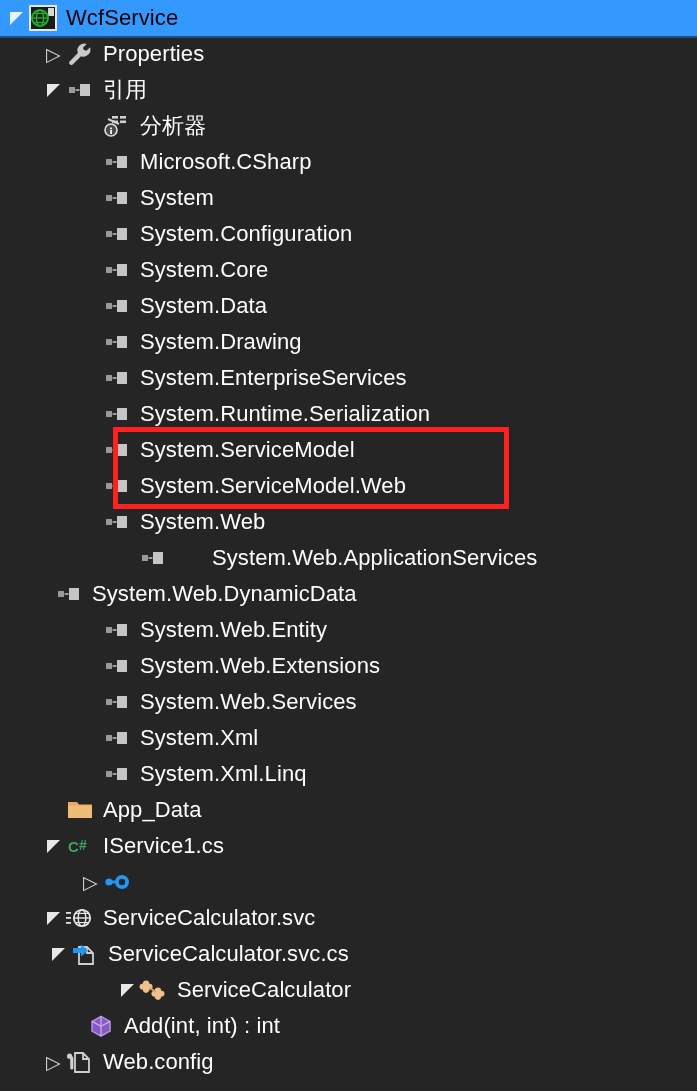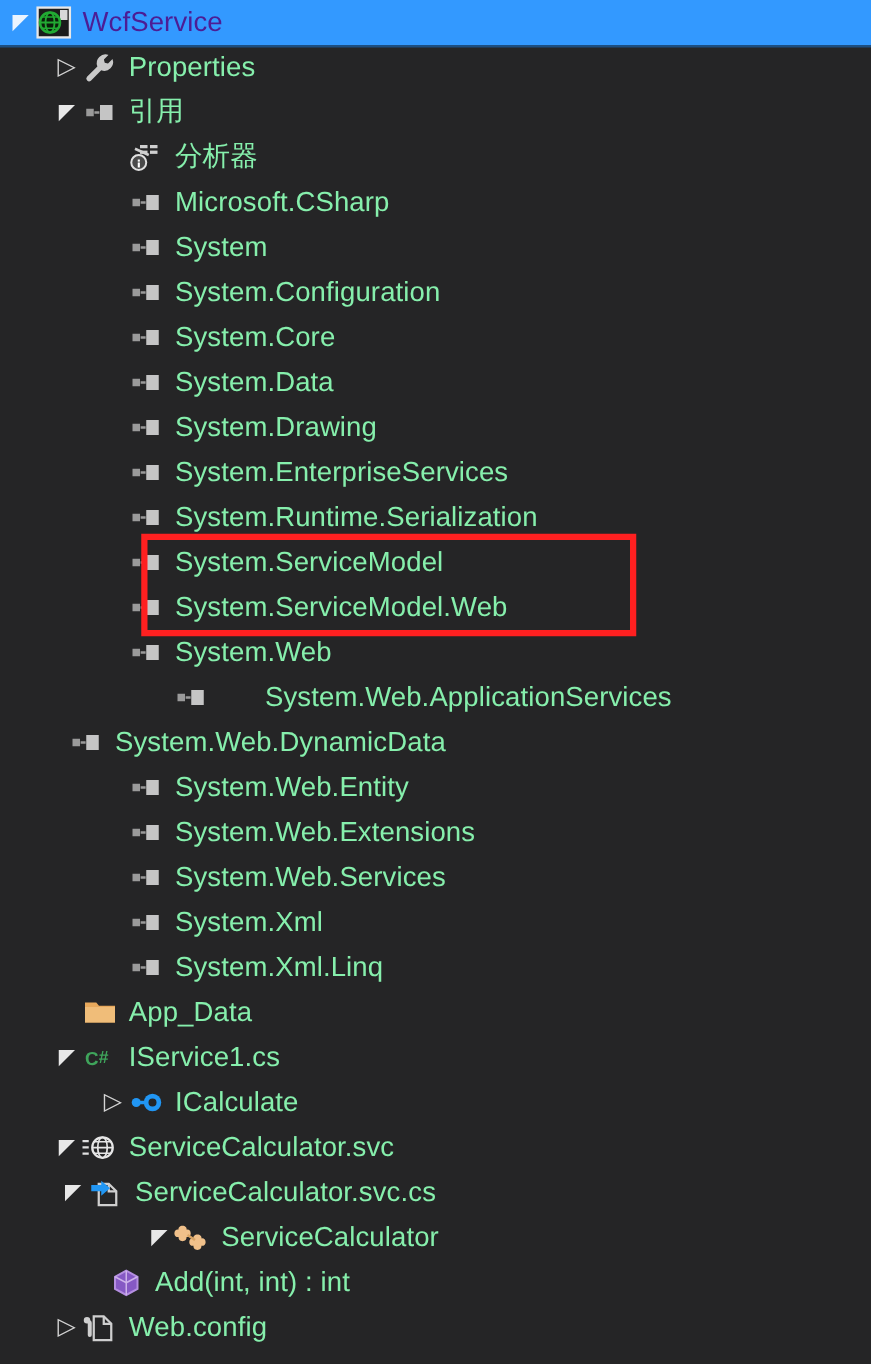--- a/index.html
+++ b/index.html
@@ -11,21 +11,21 @@
     position:relative;
   }
   #tree{position:relative;width:697px;height:1091px;}
 
   .row{
     position:absolute;left:0;right:0;height:36px;
     display:flex;align-items:center;
     white-space:nowrap;
   }
   .row.selected{background:#3399ff;}
-  .row.selected .label{color:#4c1d95;}
+  .row.selected .label{color:#000000;}
   .selbar{position:absolute;left:0;right:0;top:36px;height:2px;background:#1d4e80;}
 
   .exp{
     width:22px;height:36px;flex:0 0 22px;
     position:relative;
   }
   
   .exp.collapsed::before{
     content:"";position:absolute;left:7px;top:11px;
     width:0;height:0;
@@ -50,21 +50,21 @@
 
   .icon{
     width:30px;height:30px;flex:0 0 30px;
     position:relative;
     display:flex;align-items:center;justify-content:center;
   }
   .icon svg{display:block;}
 
   .label{
     font-size:22px;
-    color:#86efac;
+    color:#ffffff;
     letter-spacing:0.1px;
     padding-left:8px;
     line-height:30px;
   }
   .label.cjk{font-family:"DejaVu Sans","Liberation Sans",sans-serif;}
 
   .highlight-box{
     position:absolute;
     border:5px solid #ff2020;
     box-sizing:border-box;
@@ -348,21 +348,20 @@
     <div class="row" style="top: 864px; padding-left: 80px;">
       <div class="exp collapsed"></div>
       <span class="icon">
         <svg width="28" height="26" viewBox="0 0 28 26">
           <circle cx="6" cy="13" r="3.6" fill="#2196f3"></circle>
           <rect x="8" y="11.6" width="8" height="2.8" fill="#2196f3"></rect>
           <circle cx="19" cy="13" r="7" fill="#2196f3"></circle>
           <circle cx="19" cy="13" r="3.2" fill="#252526"></circle>
         </svg>
       </span>
-      <span class="label">ICalculate</span>
     </div>
     <div class="row" style="top: 900px; padding-left: 43px;">
       <div class="exp expanded"></div>
       <span class="icon">
         <svg width="30" height="26" viewBox="0 0 30 26">
           <rect x="1" y="7" width="5" height="1.8" fill="#e0e0e0"></rect>
           <rect x="1" y="12" width="5" height="1.8" fill="#e0e0e0"></rect>
           <rect x="1" y="17" width="5" height="1.8" fill="#e0e0e0"></rect>
           <circle cx="17" cy="13" r="8.2" fill="none" stroke="#e6e6e6" stroke-width="1.8"></circle>
           <ellipse cx="17" cy="13" rx="3.8" ry="8.2" fill="none" stroke="#e6e6e6" stroke-width="1.4"></ellipse>

